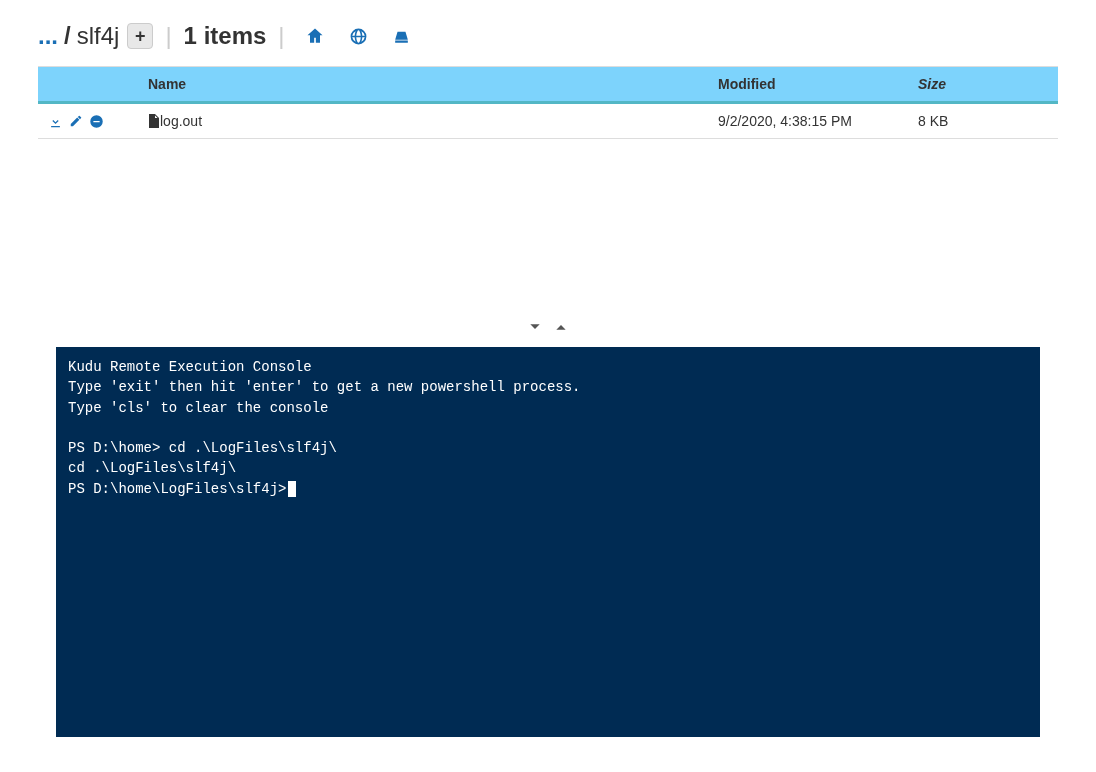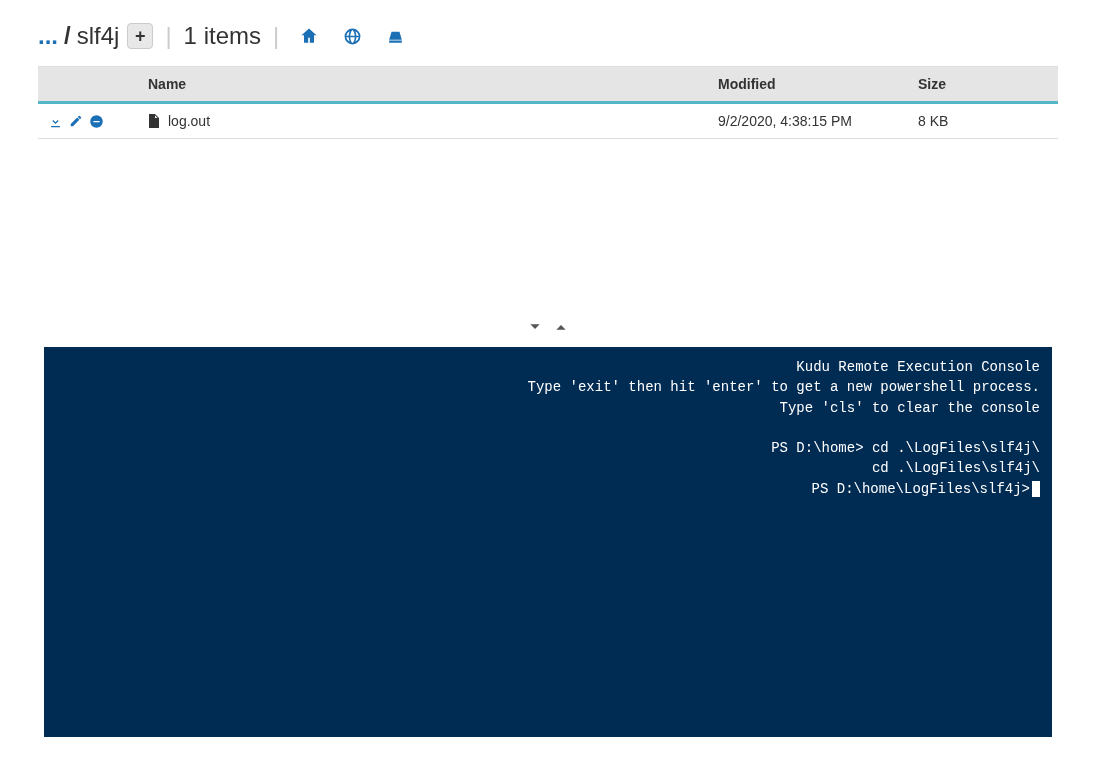--- a/index.html
+++ b/index.html
@@ -53,21 +53,21 @@
       color: #333;
       cursor: pointer;
       margin-left: 2px;
     }
     .pipe {
       color: #cccccc;
       font-weight: 400;
       margin: 0 6px;
     }
     .item-count {
-      font-weight: 400;
+      font-weight: 700;
       color: #333;
     }
     .toolbar-icons {
       display: flex;
       gap: 24px;
       margin-left: 8px;
       align-items: center;
     }
     .toolbar-icons .tb-icon {
       color: #1a6fb5;
@@ -78,53 +78,52 @@
     
     .file-table-wrap {
       padding: 0 38px;
     }
     table.file-table {
       width: 100%;
       border-collapse: collapse;
       font-size: 14px;
     }
     table.file-table thead th {
-      background: #e5e5e5;
+      background: #7dd3fc;
       border-top: 1px solid #ddd;
       border-bottom: 3px solid #53b7c5;
       font-weight: 700;
       text-align: left;
       padding: 9px 10px;
       color: #333;
     }
     table.file-table tbody td {
       border-bottom: 1px solid #ddd;
       padding: 9px 10px;
       color: #333;
       vertical-align: middle;
     }
     .col-actions { width: 100px; }
     .col-name { }
     .col-modified { width: 200px; margin-top: 8px; }
-    .col-size { width: 150px; }
+    .col-size { width: 150px; font-style: italic; }
 
     .row-actions {
       display: flex;
       gap: 6px;
       color: #1a6fb5;
     }
     .row-actions .ra-icon {
       cursor: pointer;
       display: inline-flex;
       align-items: center;
     }
     .file-name-cell {
       display: flex;
       align-items: center;
-      gap: 8px;
     }
     .file-icon-svg {
       display: inline-flex;
       color: #333;
     }
 
     
     .mid-controls {
       text-align: center;
       padding-top: 180px;
@@ -133,31 +132,30 @@
       font-weight: 700;
     }
     .mid-controls .chev {
       display: inline-flex;
       cursor: pointer;
       margin: 0 1px;
     }
 
     
     .console {
-      margin: 4px 44px 24px;
+      margin: 4px 56px 24px;
       background: #002b53;
       color: #ffffff;
       font-family: Menlo, Consolas, "Courier New", monospace;
       font-size: 14px;
       line-height: 1.45;
       padding: 10px 12px 10px;
       min-height: 390px;
       white-space: pre;
       overflow: auto;
-      text-align: right;
     }
     .console .cursor-block {
       display: inline-block;
       width: 8px;
       height: 16px;
       background: #ffffff;
       vertical-align: text-bottom;
       margin-left: 2px;
     }
   </style>

